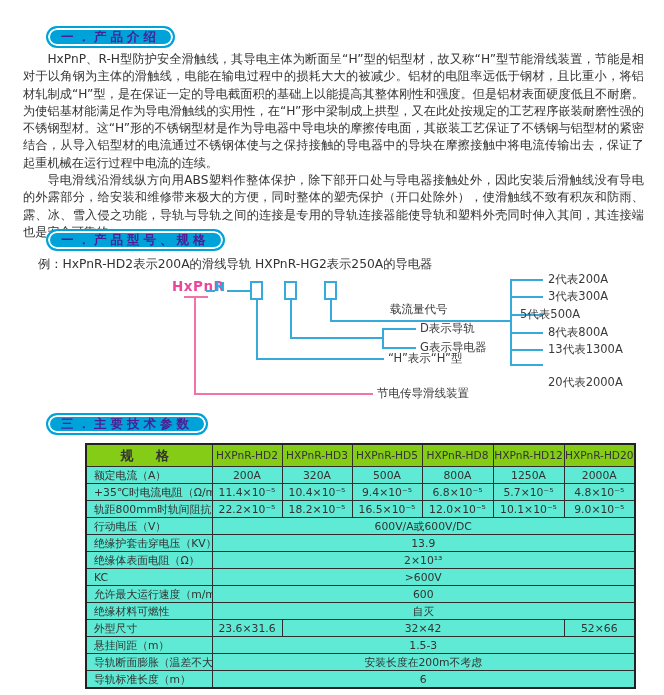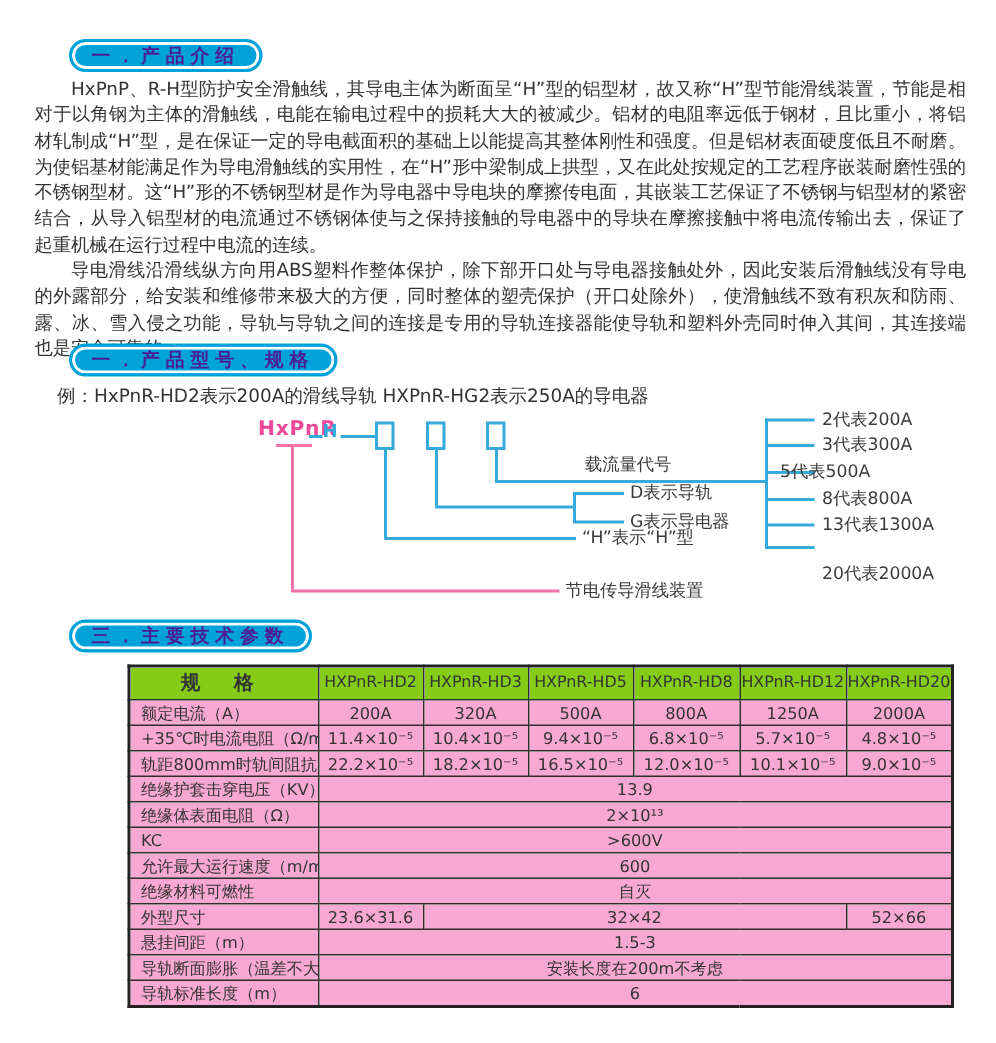--- a/index.html
+++ b/index.html
@@ -33,21 +33,21 @@
   .model-red{position:absolute;left:172px;top:278px;font-size:13.5px;font-weight:bold;color:#ec4899;letter-spacing:.5px}
   .model-h{position:absolute;left:215px;top:280px;font-size:12px;font-weight:bold;color:#2FA8DC}
 
   
   table.ptable{
     position:absolute;left:85px;top:443px;width:549px;
     border-collapse:collapse;table-layout:fixed;
     border:2px solid #222;font-size:10.8px;color:#333;
   }
   .ptable td,.ptable th{
-    border:1px solid #2d2d2d;background:#f9a8d4;height:16px;line-height:15px;
+    border:1px solid #2d2d2d;background:#5eead4;height:16px;line-height:15px;
     padding:0;text-align:center;font-weight:normal;white-space:nowrap;overflow:hidden;
   }
   .ptable th{background:#84cc16;height:21px;font-size:10.6px}
   .ptable th.spec{font-size:13px;font-weight:bold;letter-spacing:9px}
   .ptable td.lab{text-align:left;padding-left:7px}
 </style>
 </head>
 <body>
 
 <div class="banner" style="top:26px">一．产品介绍</div>
@@ -150,20 +150,24 @@
   <tr>
     <td class="lab">轨距800mm时轨间阻抗（Ω/m）</td>
     <td>22.2×10⁻⁵</td>
     <td>18.2×10⁻⁵</td>
     <td>16.5×10⁻⁵</td>
     <td>12.0×10⁻⁵</td>
     <td>10.1×10⁻⁵</td>
     <td>9.0×10⁻⁵</td>
   </tr>
   <tr>
+    <td class="lab">行动电压（V）</td>
+    <td colspan="6">600V/A或600V/DC</td>
+  </tr>
+  <tr>
     <td class="lab">绝缘护套击穿电压（KV）</td>
     <td colspan="6">13.9</td>
   </tr>
   <tr>
     <td class="lab">绝缘体表面电阻（Ω）</td>
     <td colspan="6">2×10¹³</td>
   </tr>
   <tr>
     <td class="lab">KC</td>
     <td colspan="6">&gt;600V</td>

